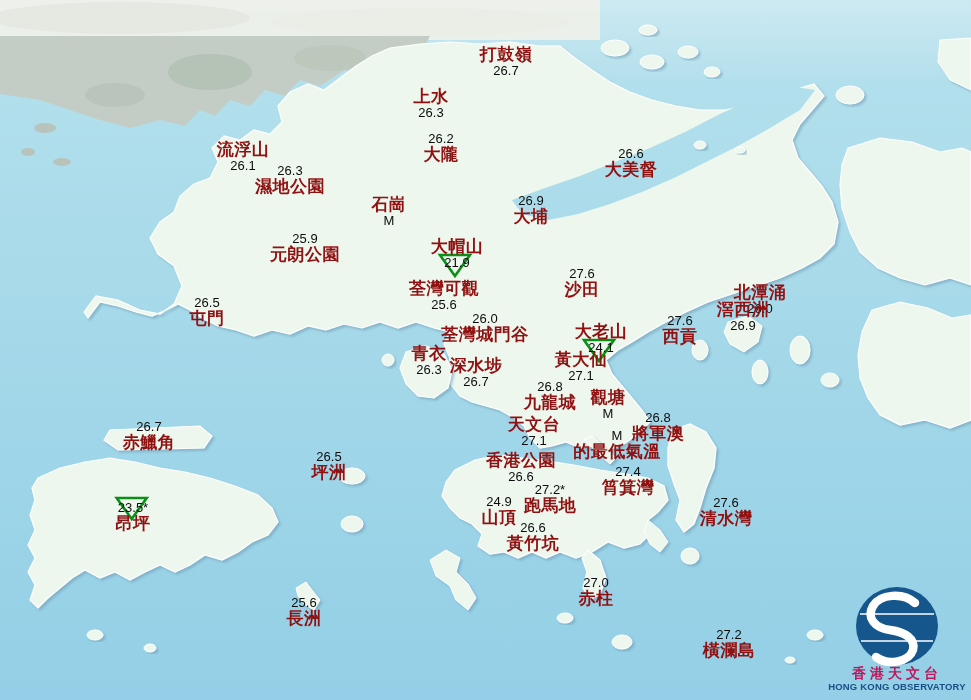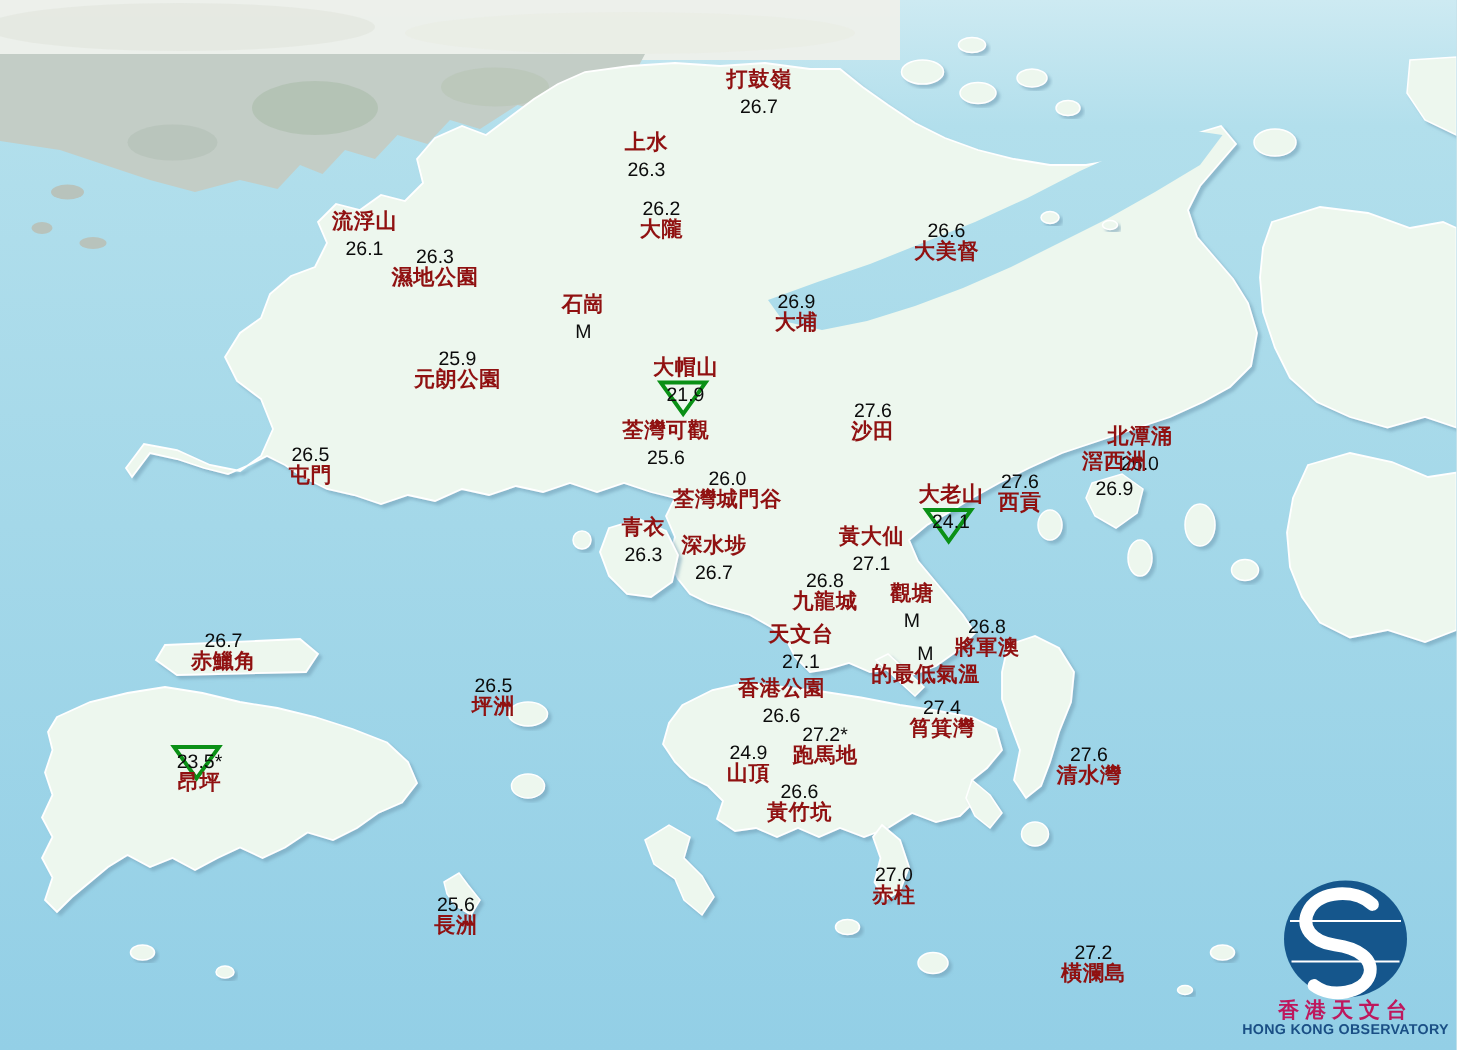--- a/index.html
+++ b/index.html
@@ -4,21 +4,21 @@
 <style>
   html,body{margin:0;padding:0;background:#dfe9ec}
   .stage{position:relative;width:971px;height:700px;overflow:hidden;
          font-family:"Liberation Sans","DejaVu Sans",sans-serif;background:#a6d9e9}
   .map-svg{position:absolute;left:0;top:0;z-index:1}
   .title{position:absolute;left:6px;top:7px;z-index:6;white-space:nowrap;
          font-family:"Liberation Serif","DejaVu Serif",serif;
          font-size:20px;color:#101010;letter-spacing:1px}
   .stations{position:absolute;left:0;top:0;width:100%;height:100%;z-index:5}
   .station{position:absolute;transform:translateX(-50%);text-align:center;white-space:nowrap}
-  .st-name{font-family:Liberation Mono, monospace;font-size:14px;font-weight:700;
+  .st-name{font-family:Liberation Serif, serif;font-size:17px;font-weight:700;
            color:#901111;letter-spacing:.5px;line-height:17px;position:relative;z-index:1}
   .st-val{font-size:13px;font-weight:500;color:#0c0c0c;line-height:15px;position:relative;z-index:1}
   .marker{position:absolute;left:50%;transform:translateX(-55%);z-index:0}
   .logo-text{position:absolute;z-index:6;transform:translateX(-50%);text-align:center;white-space:nowrap}
   .logo-zh{left:897px;top:665px;font-family:"Liberation Serif","DejaVu Serif",serif;
            font-size:14px;font-weight:700;color:#be185d;letter-spacing:4px}
   .logo-en{left:897px;top:681px;font-size:9.5px;font-weight:700;color:#1a4f85;letter-spacing:.2px}
 </style>
 </head>
 <body>
@@ -215,21 +215,21 @@
         <div class="st-val">25.6</div>
       </div>
       <div class="station" style="left: 485px; top: 311px;">
         <div class="st-val">26.0</div>
         <div class="st-name">荃灣城門谷</div>
       </div>
       <div class="station" style="left: 207px; top: 295px;">
         <div class="st-val">26.5</div>
         <div class="st-name">屯門</div>
       </div>
-      <div class="station" style="left: 601px; top: 323px; margin-left: 33px;">
+      <div class="station" style="left: 601px; top: 323px;">
         <div class="st-name">大老山</div>
         <div class="st-val">24.1</div>
         <span class="marker" style="top: 13px;"><svg width="36" height="28">
             <polygon points="3,4 33,4 18,25" fill="none" stroke="#0a9016" stroke-width="2.6"></polygon>
           </svg></span>
       </div>
       <div class="station" style="left: 680px; top: 313px;">
         <div class="st-val">27.6</div>
         <div class="st-name">西貢</div>
       </div>

